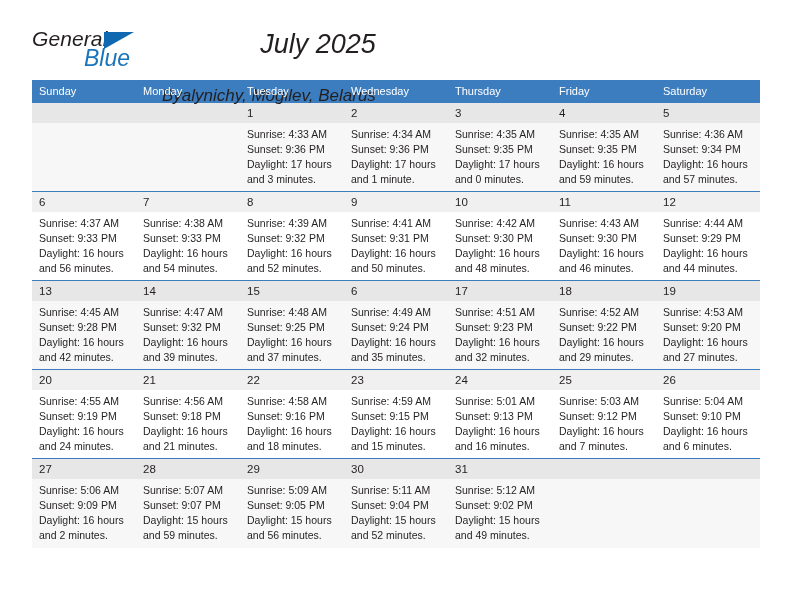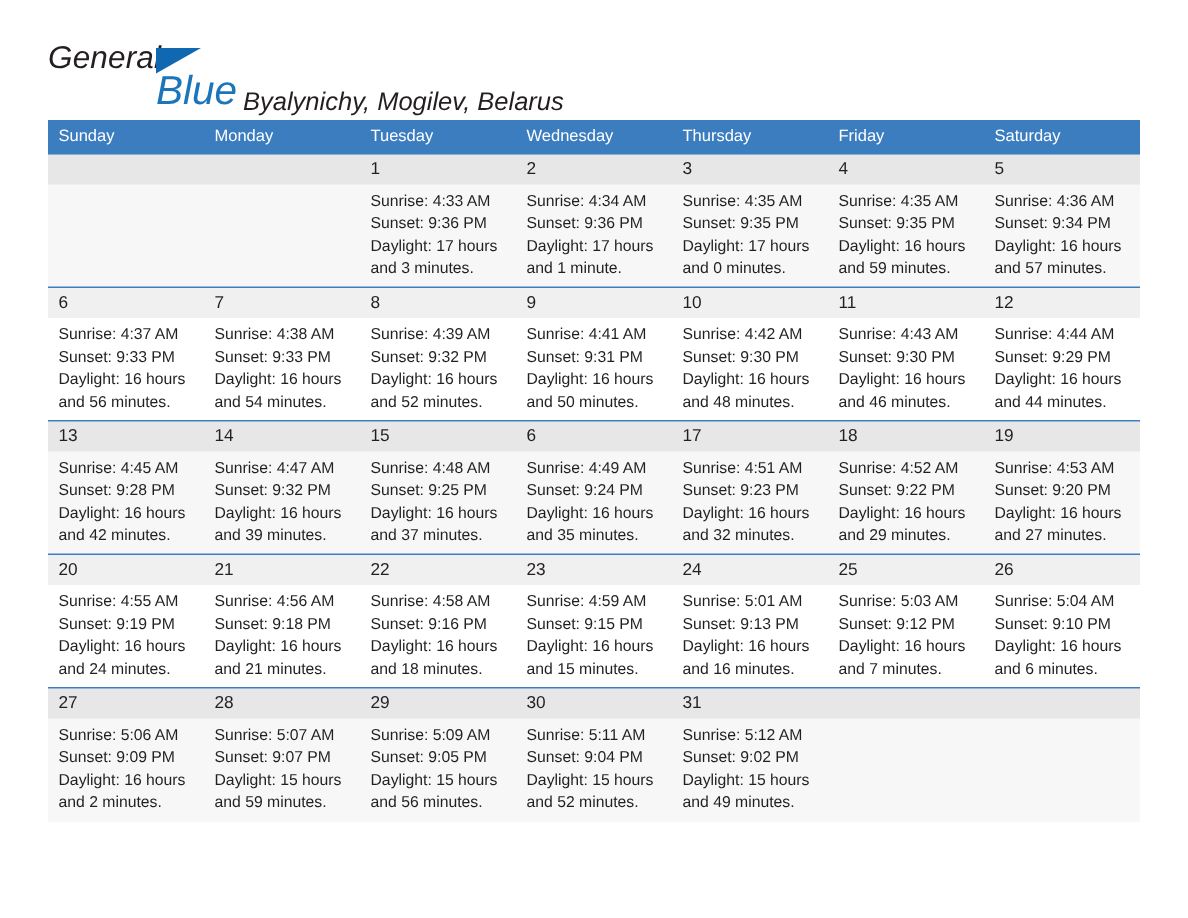--- a/index.html
+++ b/index.html
@@ -48,23 +48,23 @@
     position: absolute;
     left: 72px;
     top: 4px;
     width: 0;
     height: 0;
     border-left: 30px solid #1068b0;
     border-bottom: 17px solid transparent;
   }
   .logo-blue {
     position: absolute;
-    left: 72px;
+    left: 52px;
     top: 19px;
-    font-size: 27px;
+    font-size: 23px;
     color: #1b75bb;
   }
   .title-block {
     text-align: right;
     padding-top: 2px;
   }
   .cal-title {
     font-size: 27px;
     color: #231f20;
     line-height: 1.05;
@@ -133,20 +133,21 @@
 
   <div class="header">
 
     <div class="logo">
       <span class="logo-general">General</span>
       <span class="logo-triangle"></span>
       <span class="logo-blue">Blue</span>
     </div>
 
     <div class="title-block">
+      <h1 class="cal-title">July 2025</h1>
       <div class="cal-subtitle">Byalynichy, Mogilev, Belarus</div>
     </div>
 
   </div>
 
   <table class="calendar">
     <thead>
       <tr>
         <th>Sunday</th>
         <th>Monday</th>

